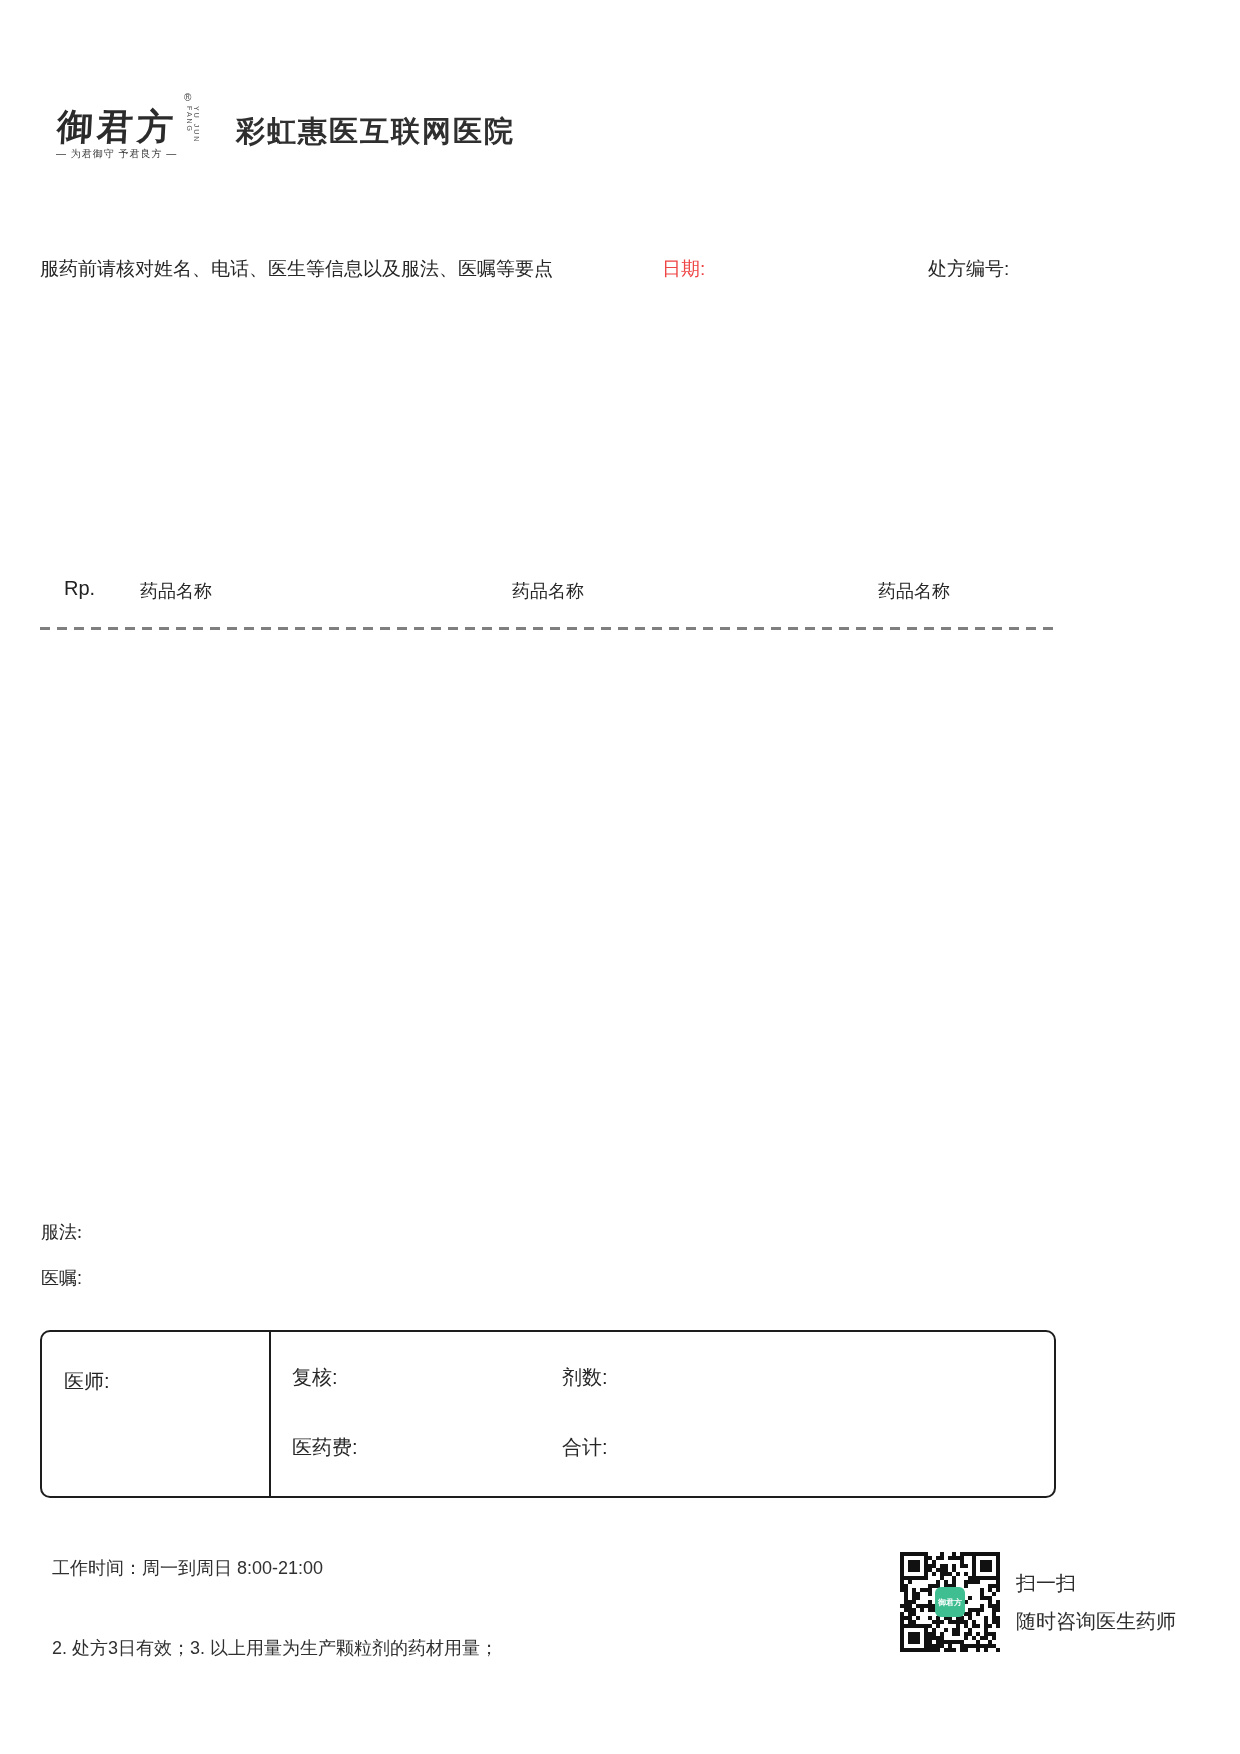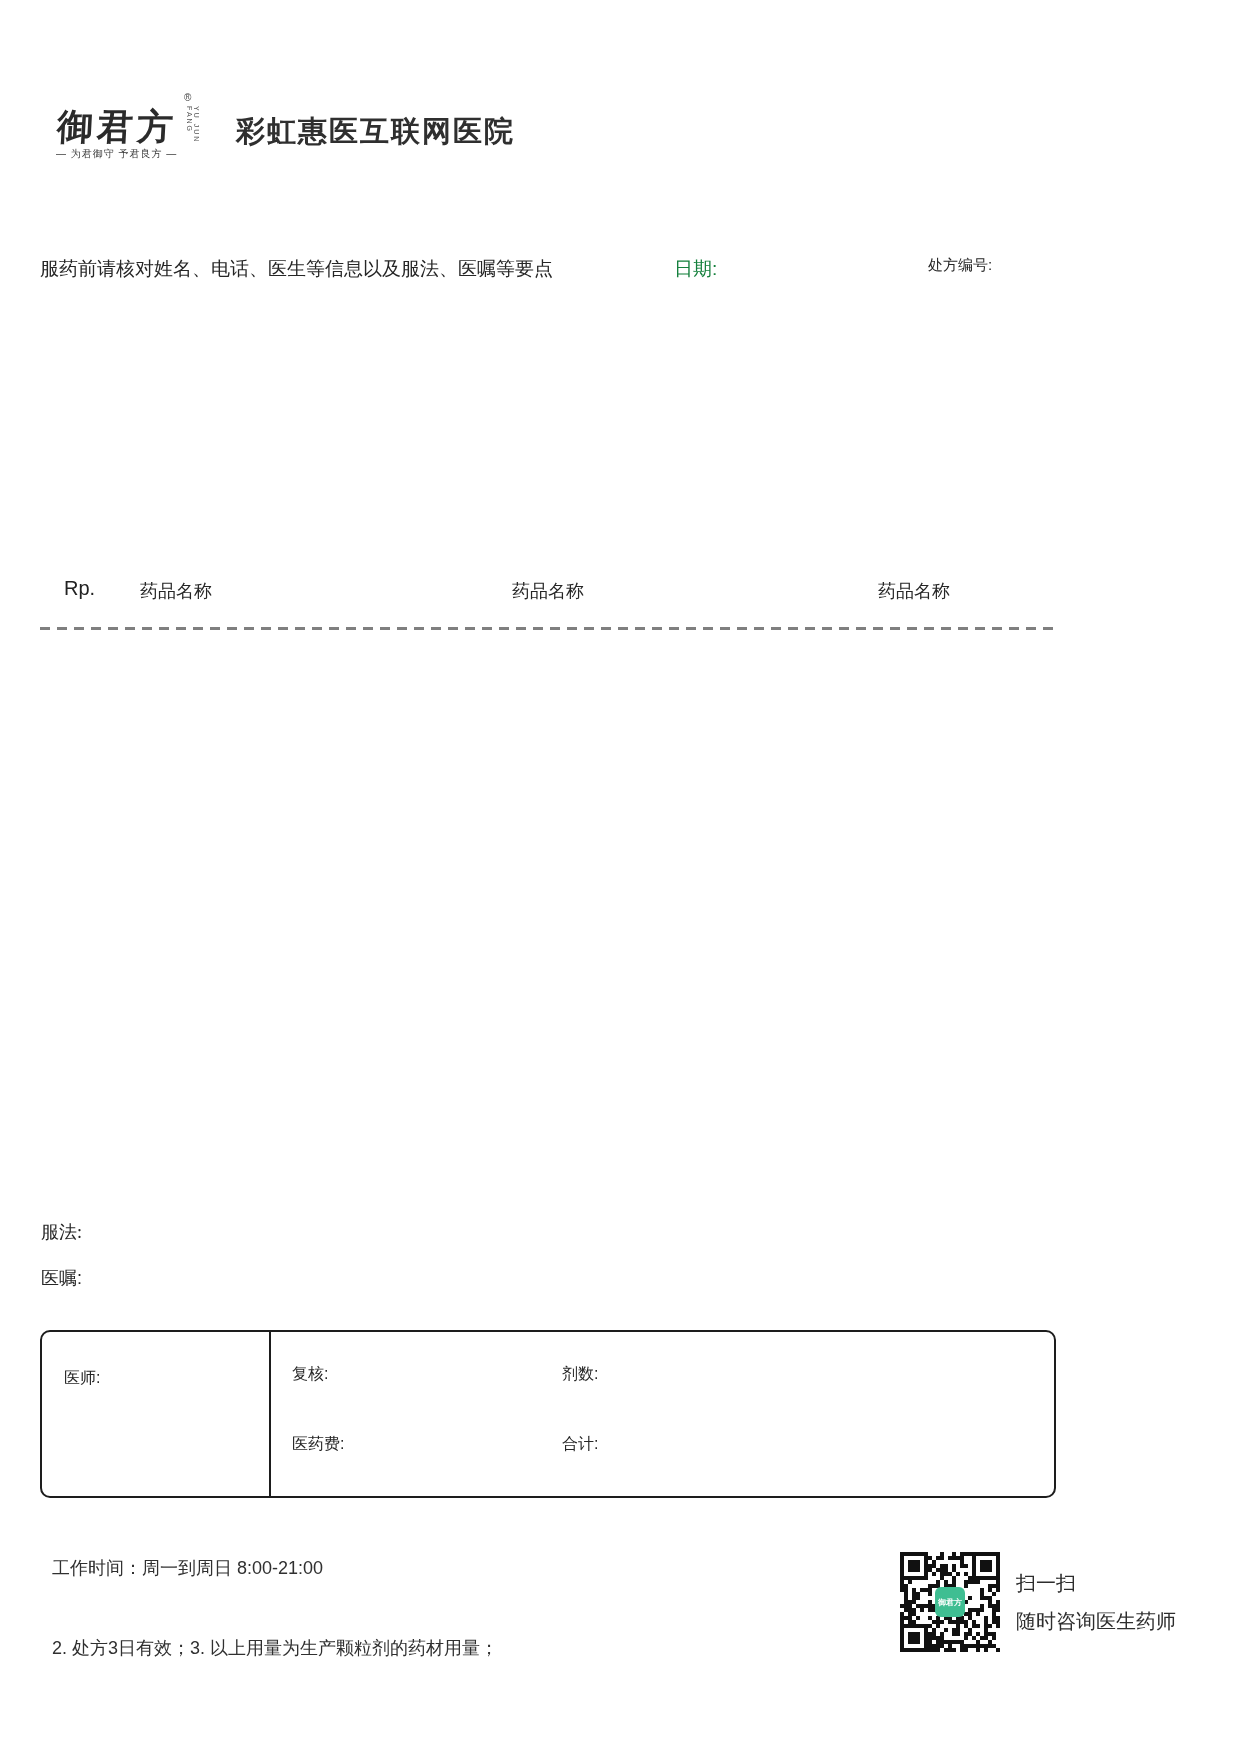--- a/index.html
+++ b/index.html
@@ -27,22 +27,22 @@
     left:56px; top:147px; width:140px; font-size:10px; letter-spacing:1px;
     color:#3a3a3a; white-space:nowrap;
   }
   .hospital-name {
     left:236px; top:112px; font-size:29px; font-weight:900;
     letter-spacing:2px; color:#2f2f2f;
   }
 
   
   .notice  { left:40px;  top:256px; font-size:19px; color:#262626; }
-  .date-lb { left:662px; top:256px; font-size:19px; color:#15803d;margin-left:12px; }
-  .rxno-lb { left:928px; top:256px; font-size:15px; color:#262626; }
+  .date-lb { left:662px; top:256px; font-size:19px; color:#ef4444; }
+  .rxno-lb { left:928px; top:256px; font-size:19px; color:#262626; }
 
   
   .patient-box {
     left:40px; top:320px; width:1016px; height:218px;
     border:2px solid #1d1d1d; border-radius:10px; background:#fff;
   }
   .pb-vline { position:absolute; width:2px; top:20px; height:56px; background:#1d1d1d; }
   .pb-hline { position:absolute; left:18px; right:18px; height:2px; background:#161616; }
   .pb-label { position:absolute; font-size:18px; color:#262626; }
 
@@ -57,21 +57,21 @@
   
   .dosage-lb { left:41px; top:1220px; font-size:18px; color:#262626;font-family:Liberation Serif, serif; }
   .advice-lb { left:41px; top:1266px; font-size:18px; color:#262626; }
 
   
   .sign-box {
     left:40px; top:1330px; width:1016px; height:168px;
     border:2px solid #1d1d1d; border-radius:10px; background:#fff;
   }
   .sb-vline { position:absolute; left:227px; top:0; bottom:0; width:2px; background:#1d1d1d; }
-  .sb-label { position:absolute; font-size:16px; color:#262626; }
+  .sb-label { position:absolute; font-size:20px; color:#262626; }
 
   
   .foot-line { left:52px; font-size:18px; color:#303030; }
   .qr-wrap { left:900px; top:1552px; width:100px; height:100px; }
   .qr-wrap svg { display:block; width:100px; height:100px; }
   .qr-center {
     position:absolute; left:35px; top:35px; width:30px; height:30px;
     border-radius:6px; display:flex; align-items:center; justify-content:center;
     color:#fff; font-size:8px; letter-spacing:0; font-weight:700;
   }

